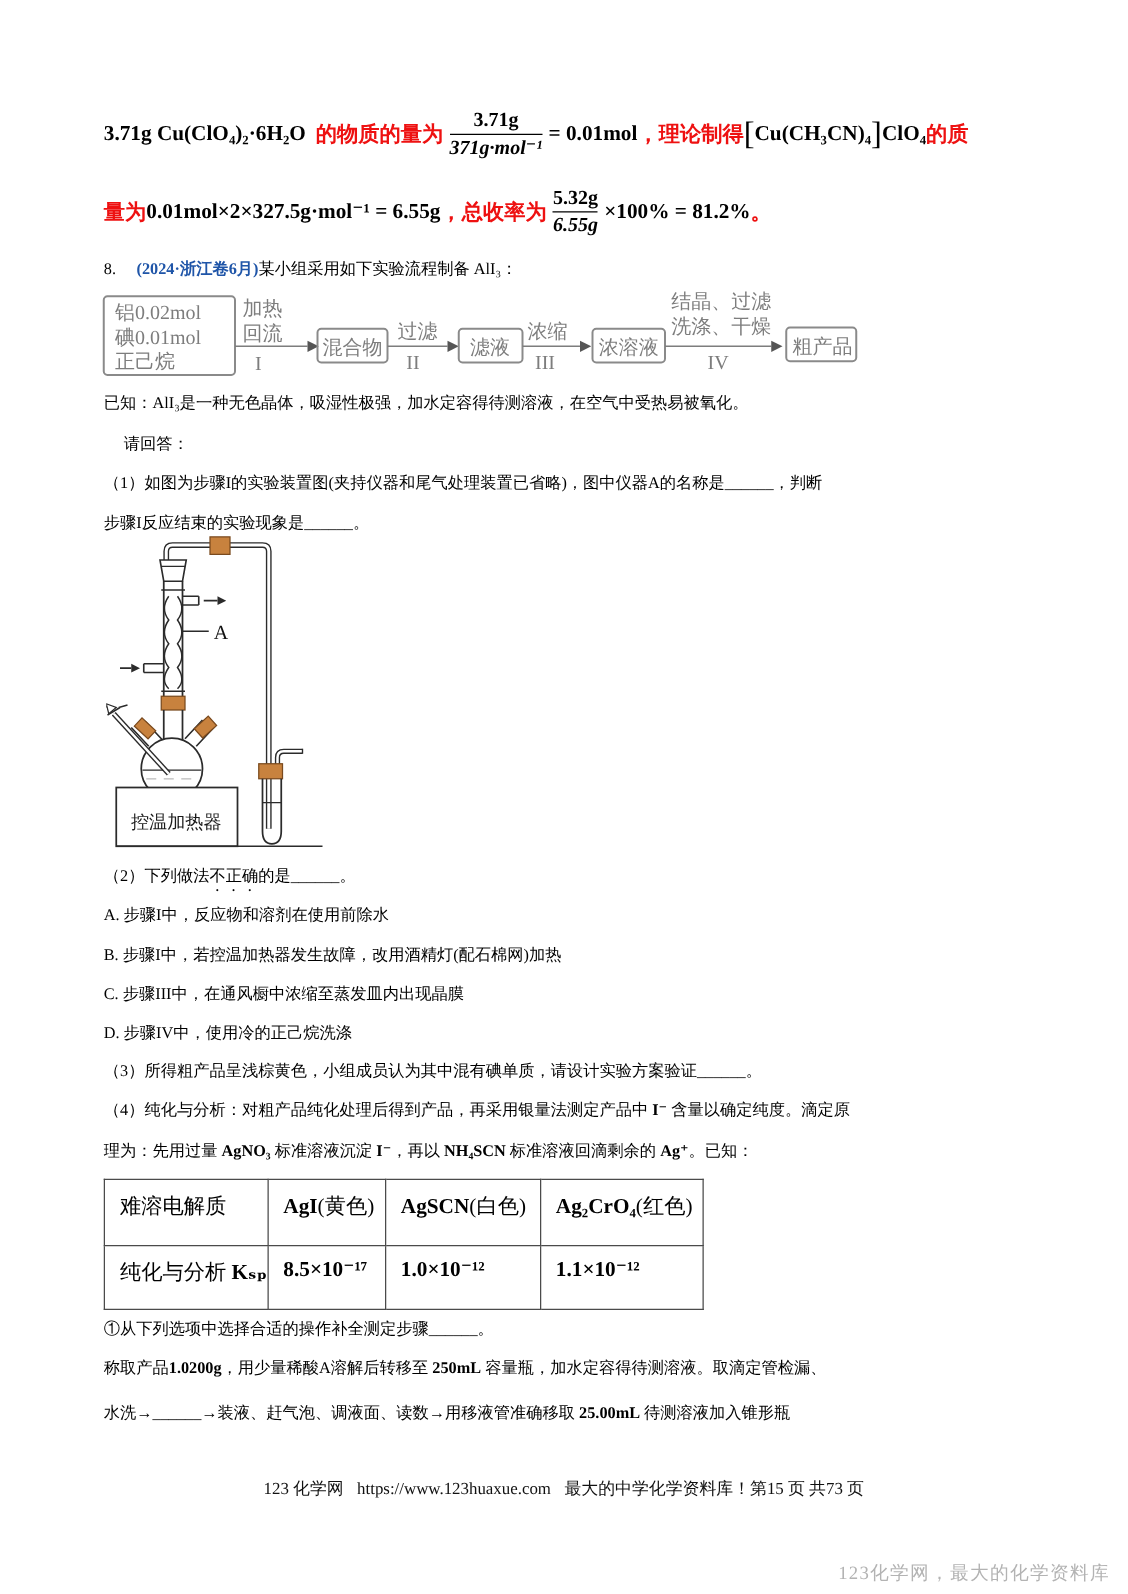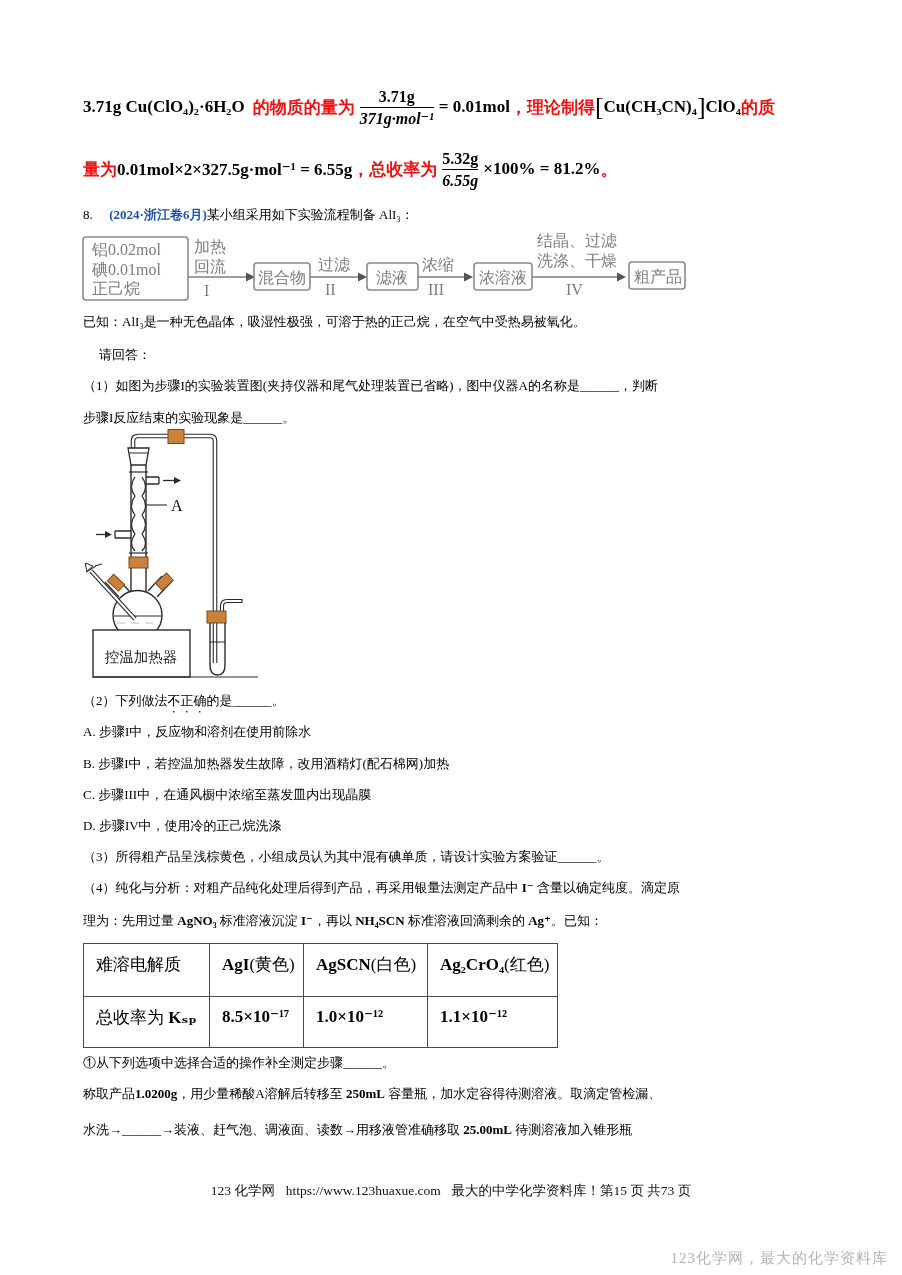--- a/index.html
+++ b/index.html
@@ -105,21 +105,21 @@
     <line class="flowline" x1="532" y1="47" x2="617" y2="47"></line>
     <polygon points="617,42.5 626,47 617,51.5" fill="#555"></polygon>
     <text class="flowtxt" x="537" y="16">结晶、过滤</text>
     <text class="flowtxt" x="537" y="36">洗涤、干燥</text>
     <text class="flowtxt" x="566" y="65">IV</text>
 
     <rect class="flowbox" x="629" y="32" width="56" height="27" rx="3"></rect>
     <text class="flowtxt" x="634" y="52">粗产品</text>
   </svg>
 
-  <div class="line" style="top:311px;">已知：AlI₃是一种无色晶体，吸湿性极强，可溶于热的正己烷，在空气中受热易被氧化。</div>
+  <div class="line" style="top:311px;">已知：AlI₃是一种无色晶体，吸湿性极强，加水定容得待测溶液，在空气中受热易被氧化。</div>
   <div class="line" style="top:344px;margin-left:16px;">请回答：</div>
   <div class="line" style="top:375px;">（1）如图为步骤I的实验装置图(夹持仪器和尾气处理装置已省略)，图中仪器A的名称是______，判断</div>
   <div class="line" style="top:407px;">步骤I反应结束的实验现象是______。</div>
 
   <svg style="position:absolute;left:85px;top:425px;" width="245" height="262" viewBox="0 0 245 262">
 
     <path class="app-dark" d="M48,26 V16 Q48,11 53,11 H125 Q130,11 130,16 V238" stroke-width="4.6"></path>
     <path d="M48,26 V16 Q48,11 53,11 H125 Q130,11 130,16 V238" stroke="#fff" fill="none" stroke-width="2.4"></path>
 
     <rect x="83" y="4.5" width="16" height="14" fill="#c8823e" stroke="#7a4a1e" stroke-width="1"></rect>
@@ -212,21 +212,21 @@
         <col style="width:130px">
       </colgroup>
     <tbody>
         <tr style="height:53px">
       <td>难溶电解质</td>
       <td><span class="b">AgI</span><span>(黄色)</span></td>
       <td><span class="b">AgSCN</span><span>(白色)</span></td>
       <td><span class="b">Ag₂CrO₄</span><span>(红色)</span></td>
     </tr>
     <tr style="height:51px">
-      <td><span>总收率为 </span><span class="b">Kₛₚ</span></td>
+      <td><span>纯化与分析 </span><span class="b">Kₛₚ</span></td>
       <td class="b">8.5×10⁻¹⁷</td>
       <td class="b">1.0×10⁻¹²</td>
       <td class="b">1.1×10⁻¹²</td>
     </tr>
   </tbody>
     </table>
 
   <div class="line" style="top:1052px;">①从下列选项中选择合适的操作补全测定步骤______。</div>
   <div class="line" style="top:1083px;">
     <span>称取产品</span><span class="b">1.0200g</span><span>，用少量稀酸A溶解后转移至 </span><span class="b">250mL</span><span> 容量瓶，加水定容得待测溶液。取滴定管检漏、</span>

